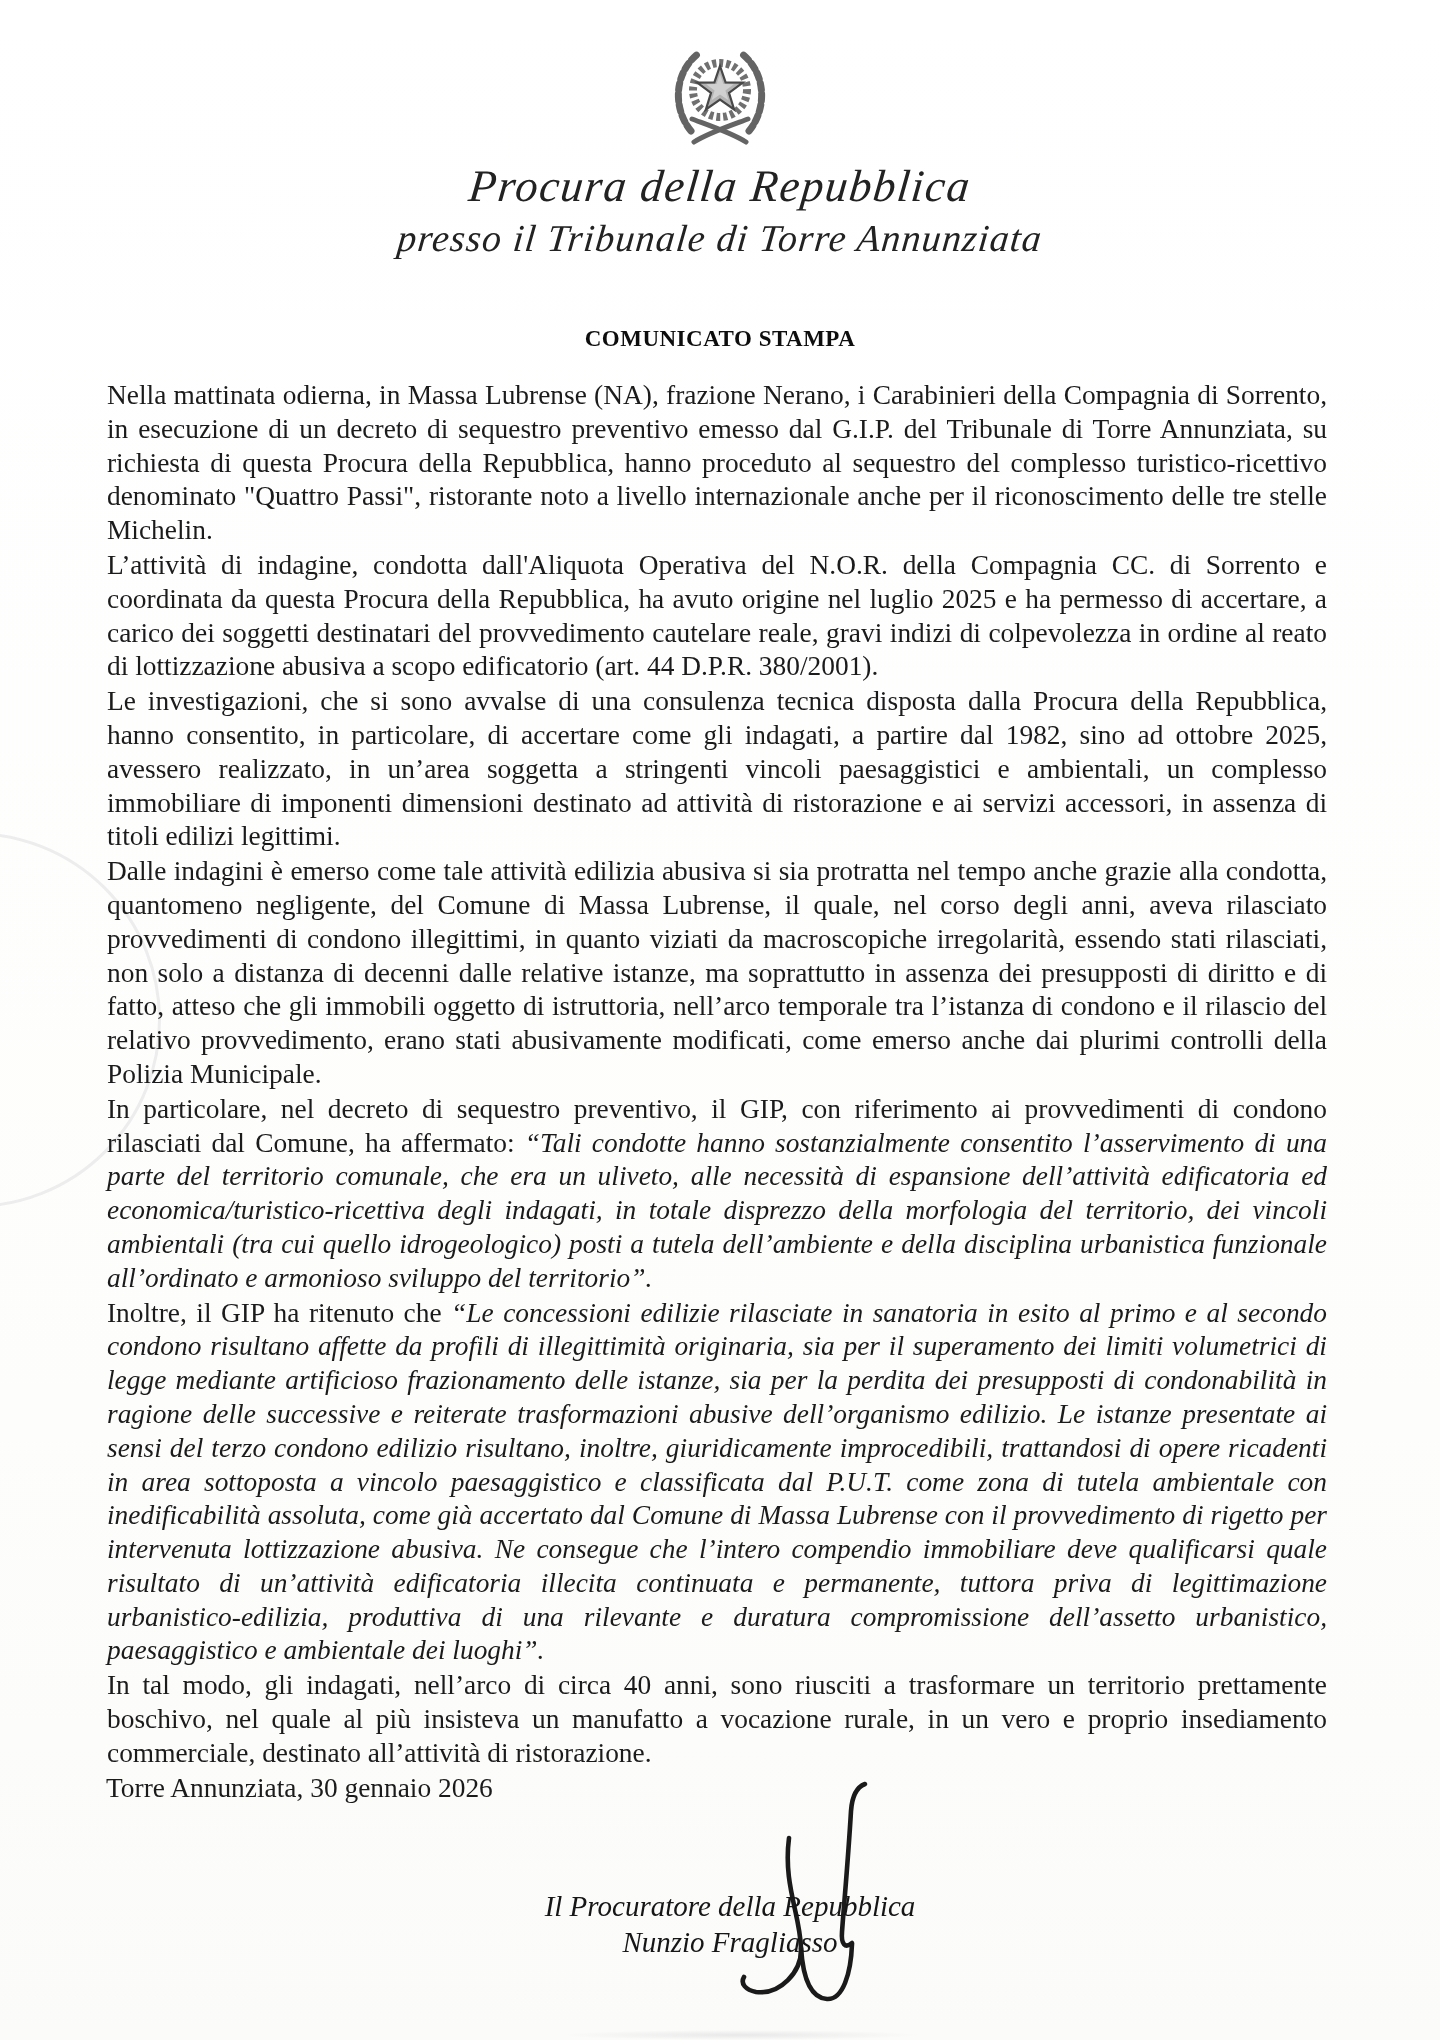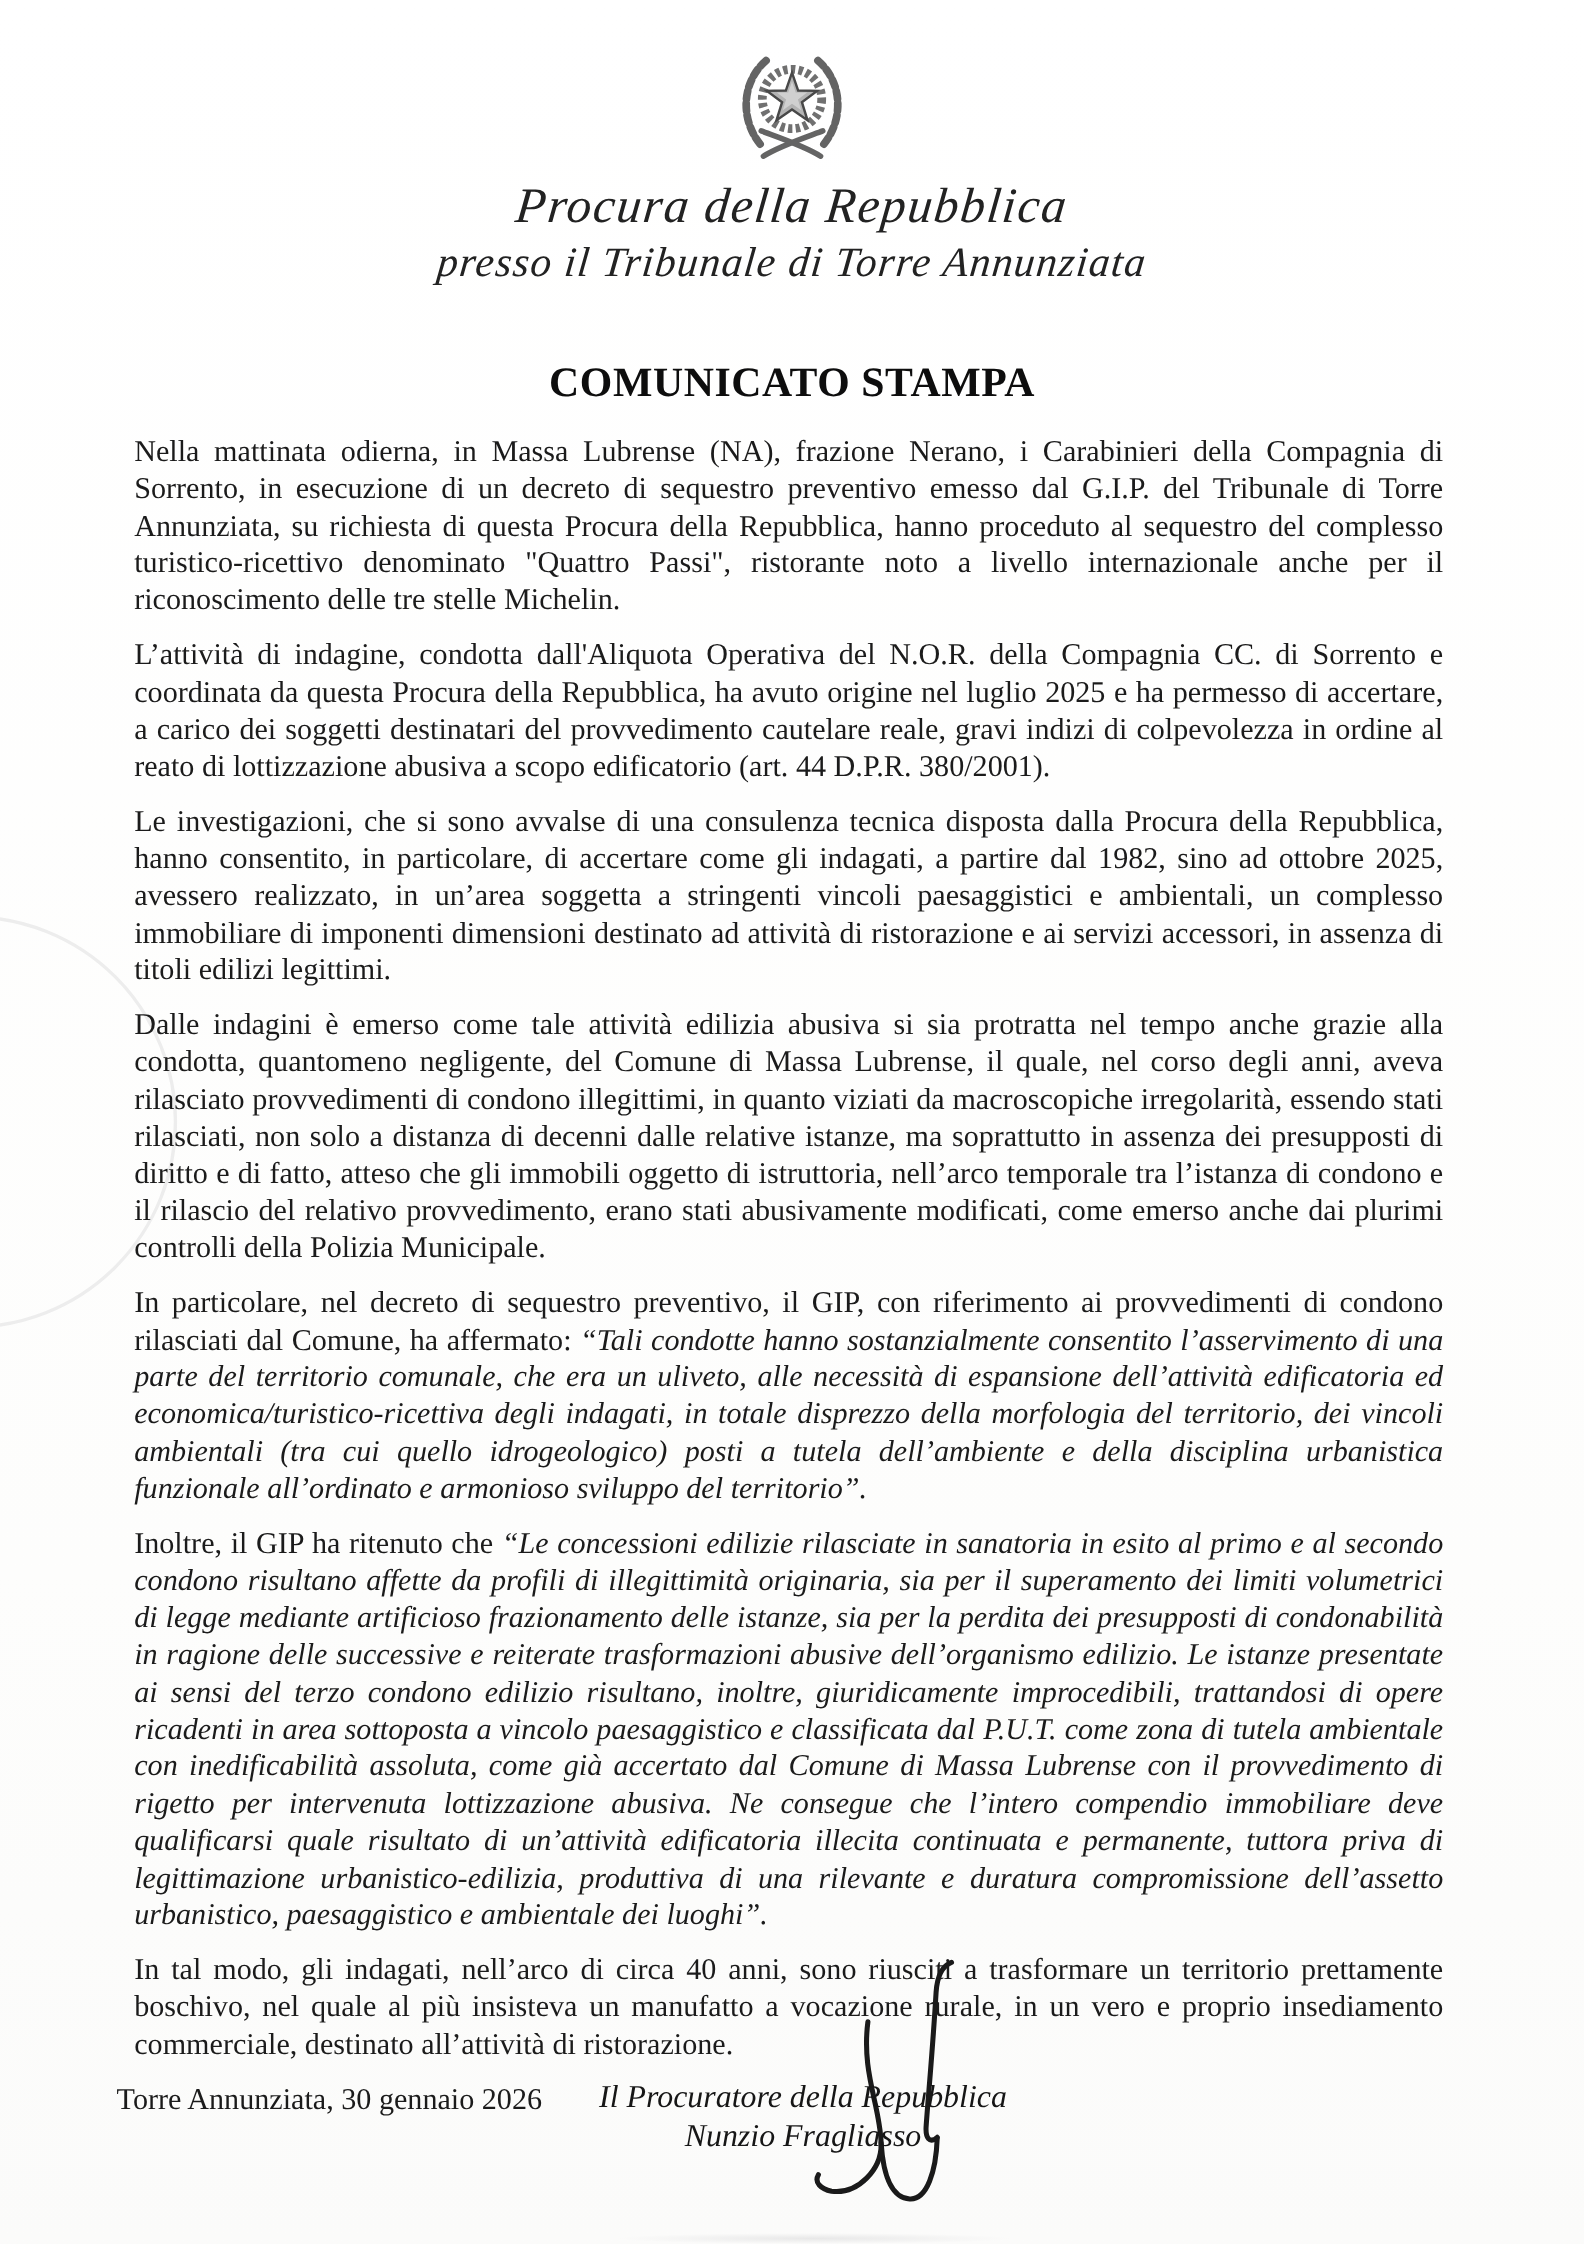--- a/index.html
+++ b/index.html
@@ -13,29 +13,29 @@
     overflow:hidden;
   }
   
   .letterhead{position:absolute;top:40px;left:0;width:100%;text-align:center;}
   .emblem{display:inline-block;opacity:.88;}
   .org-line{font-style:italic;transform:skewX(-6deg);color:#222;}
   .org-line1{font-size:45px;letter-spacing:1.5px;margin-top:4px;}
   .org-line2{font-size:38px;letter-spacing:1.2px;margin-top:4px;}
   .doc-title{
     position:absolute;top:326px;left:0;width:100%;
-    text-align:center;font-weight:bold;font-size:38px;letter-spacing:.5px;color:#0d0d0d;
+    text-align:center;font-weight:bold;font-size:23px;letter-spacing:.5px;color:#0d0d0d;
   }
   
   .body-col{
     position:absolute;left:106px;top:378px;width:1222px;
     font-size:27.4px;line-height:33.8px;
     text-align:justify;text-justify:inter-word;
   }
-  .para{margin:16px;padding:0;}
+  .para{margin:1px;padding:0;}
   .it{font-style:italic;}
   .dateline{margin:0;text-align:left;}
   
   .sig-block{
     position:absolute;left:0;top:1888px;width:1460px;
     text-align:center;font-style:italic;font-size:29px;line-height:36px;color:#161616;
   }
   .sig-svg{position:absolute;left:700px;top:1772px;}
   
   .scan-arc{

